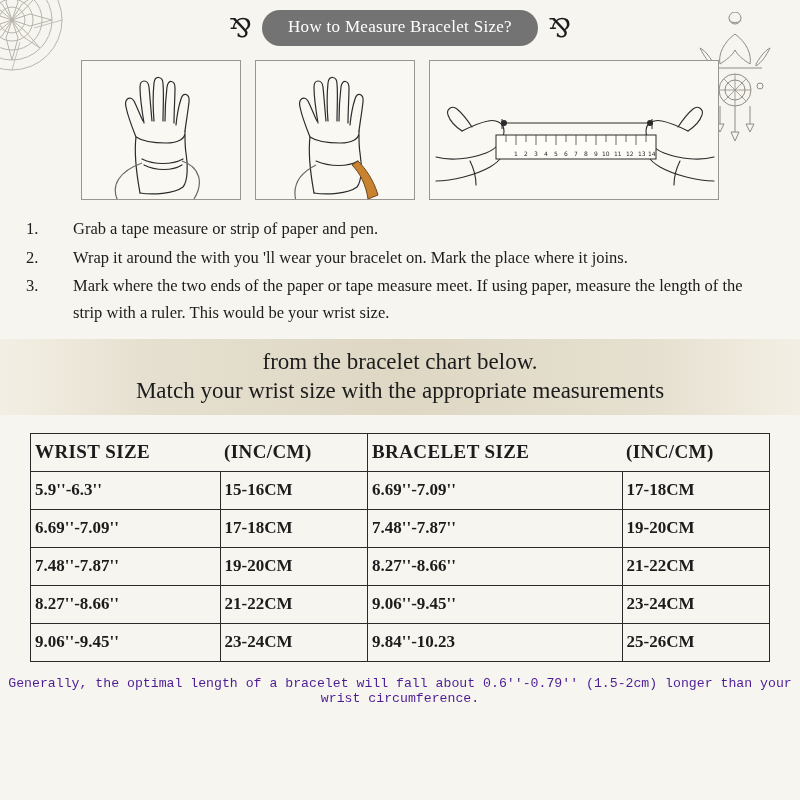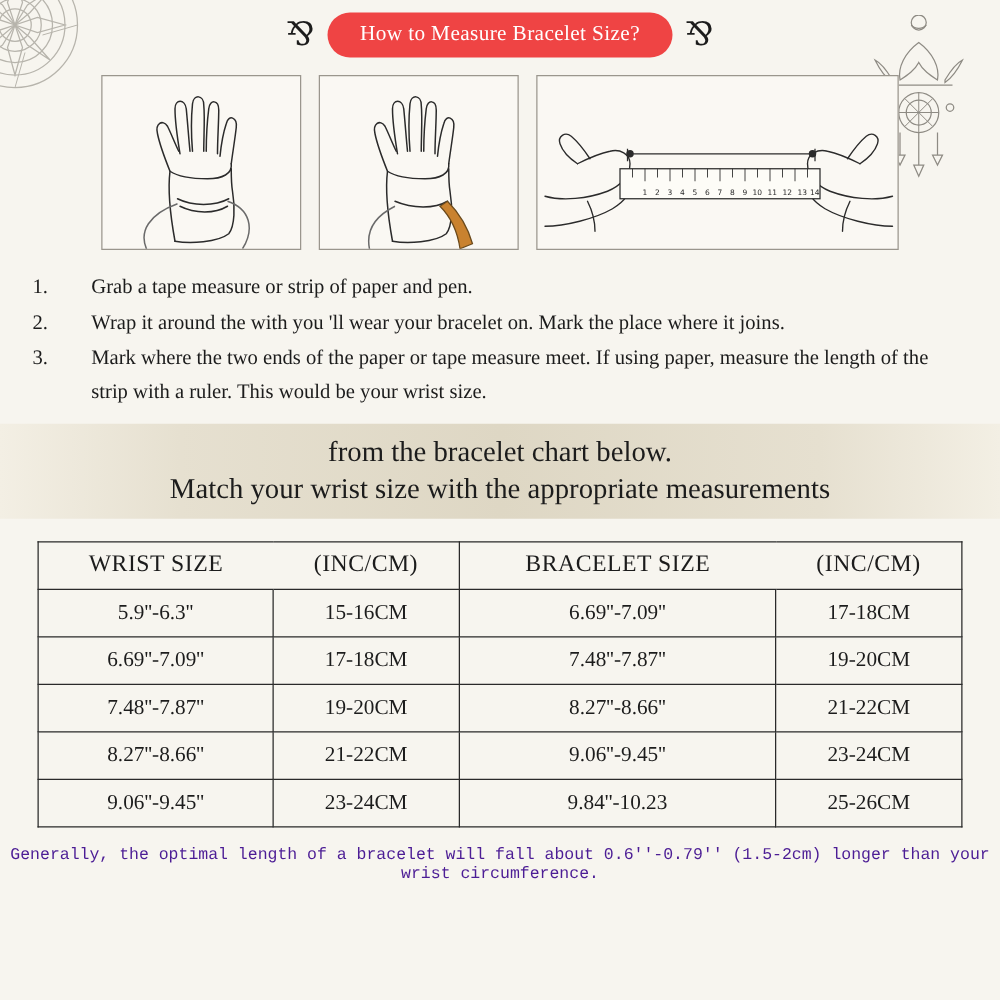--- a/index.html
+++ b/index.html
@@ -61,21 +61,21 @@
     margin-top: 10px;
     gap: 10px;
   }
   .flourish {
     font-size: 26px;
     color: #1c1c1c;
     line-height: 1;
     font-family: "DejaVu Serif", serif;
   }
   .pill {
-    background: #ef4444;
+    background: #737373;
     color: #ffffff;
     border-radius: 18px;
     padding: 7px 26px 9px 26px;
     font-size: 17px;
     letter-spacing: 0.3px;
     font-family: "Liberation Serif", serif;
   }
 
   
   .images {
@@ -129,23 +129,23 @@
     margin: 18px auto 0 auto;
     width: 740px;
     font-size: 17px;
     font-family: "Liberation Serif", serif;
   }
   table.size-table td, table.size-table th {
     border-top: 1px solid #2a2a2a;
     border-bottom: 1px solid #2a2a2a;
     border-left: 1px solid #2a2a2a;
     border-right: 1px solid #2a2a2a;
-    text-align: center;
+    text-align: left;
     padding: 6px 4px;
-    font-weight: normal;
+    font-weight: bold;
   }
   table.size-table thead th {
     font-size: 19px;
     padding: 7px 4px 8px 4px;
     letter-spacing: 0.4px;
   }
   table.size-table th.no-right { border-right: none; }
   table.size-table th.no-left  { border-left: none; }
   table.size-table tbody td { height: 25px; }
 

